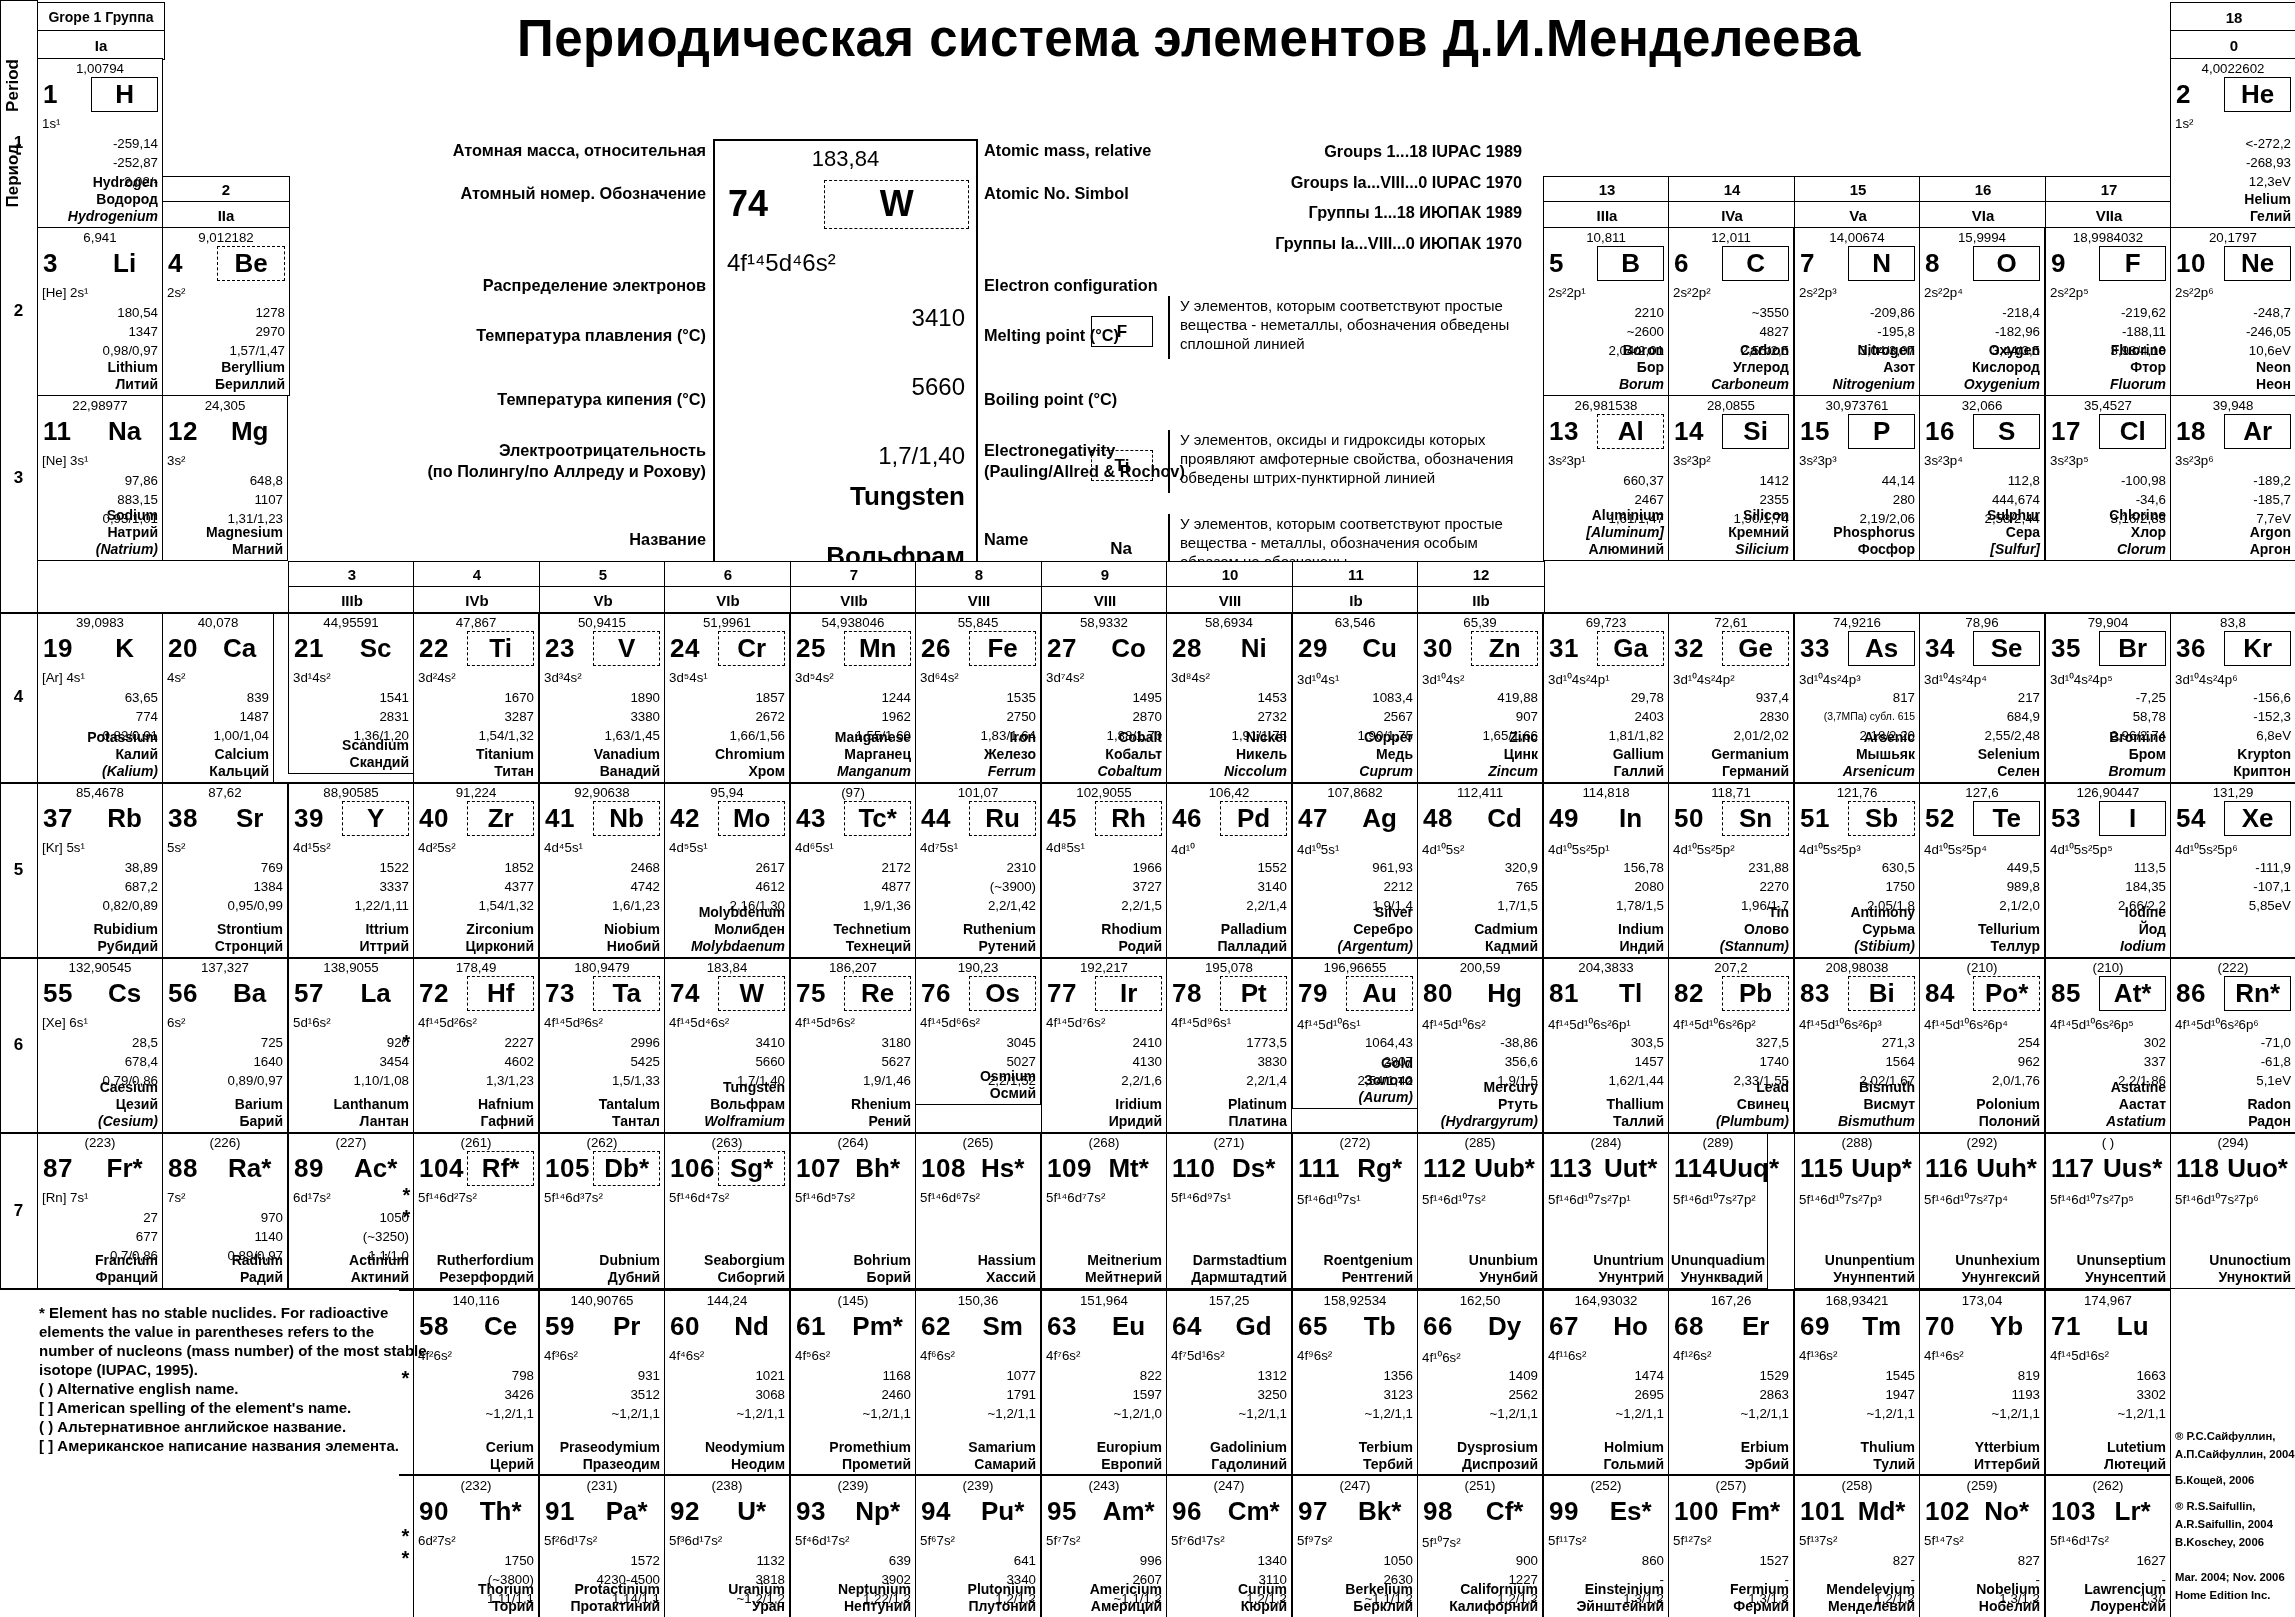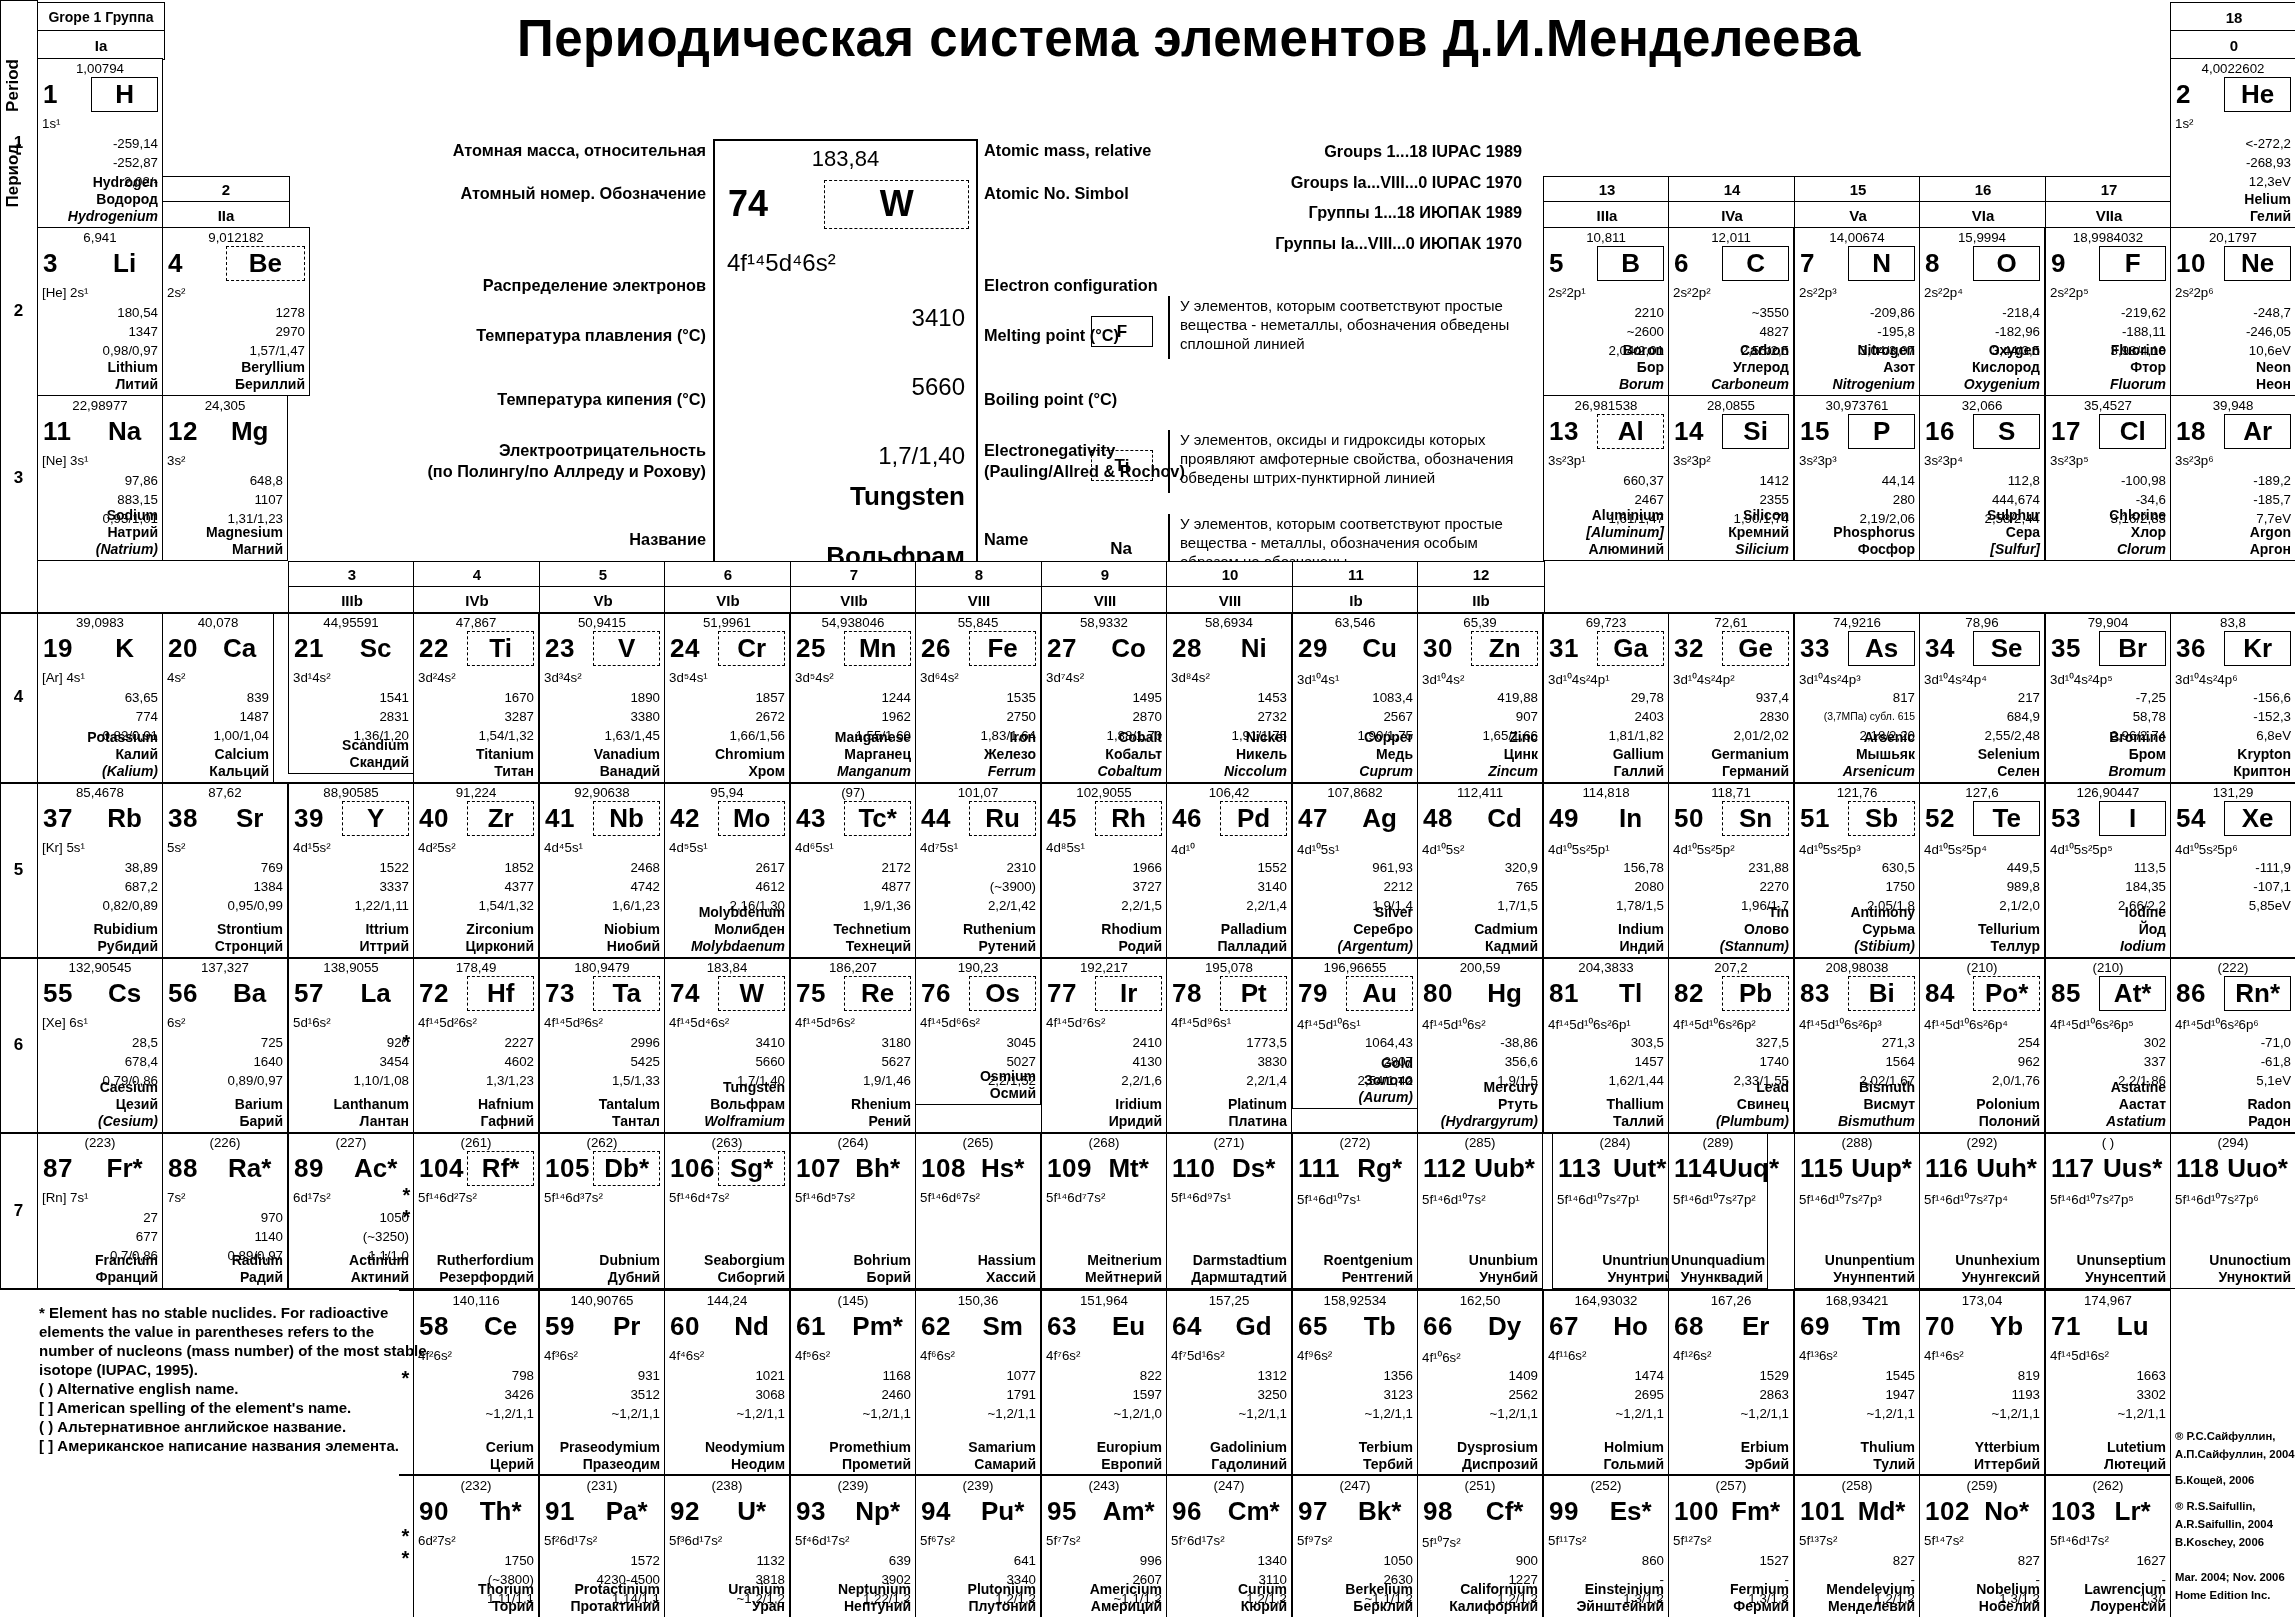--- a/index.html
+++ b/index.html
@@ -216,21 +216,21 @@
     <div class="vals">
         <div>180,54</div>
         <div>1347</div>
         <div>0,98/0,97</div>
       </div>
     <div class="names">
         <div>Lithium</div>
         <div>Литий</div>
       </div>
   </div>
-    <div class="cell" style="left: 162px; top: 227px; width: 148px; height: 169px;">
+    <div class="cell" style="left: 162px; top: 227px; width: 128px; height: 169px;">
     <div class="mass">9,012182</div>
     <div class="row2">
       <span class="num">4</span>
       <span class="sb d">Be</span>
     </div>
     <div class="cfg">2s²</div>
     <div class="vals">
         <div>1278</div>
         <div>2970</div>
         <div>1,57/1,47</div>
@@ -1624,21 +1624,21 @@
     <div class="vals">
         <div></div>
         <div></div>
         <div></div>
       </div>
     <div class="names">
         <div>Ununbium</div>
         <div>Унунбий</div>
       </div>
   </div>
-    <div class="cell" style="left: 1543px; top: 1132px; width: 126px; height: 157px; margin-left: 9px;">
+    <div class="cell" style="left: 1543px; top: 1132px; width: 126px; height: 157px;">
     <div class="mass">(284)</div>
     <div class="row2">
       <span class="num">113</span>
       <span class="sb n">Uut*</span>
     </div>
     <div class="cfg">5f¹⁴6d¹⁰7s²7p¹</div>
     <div class="vals">
         <div></div>
         <div></div>
         <div></div>

